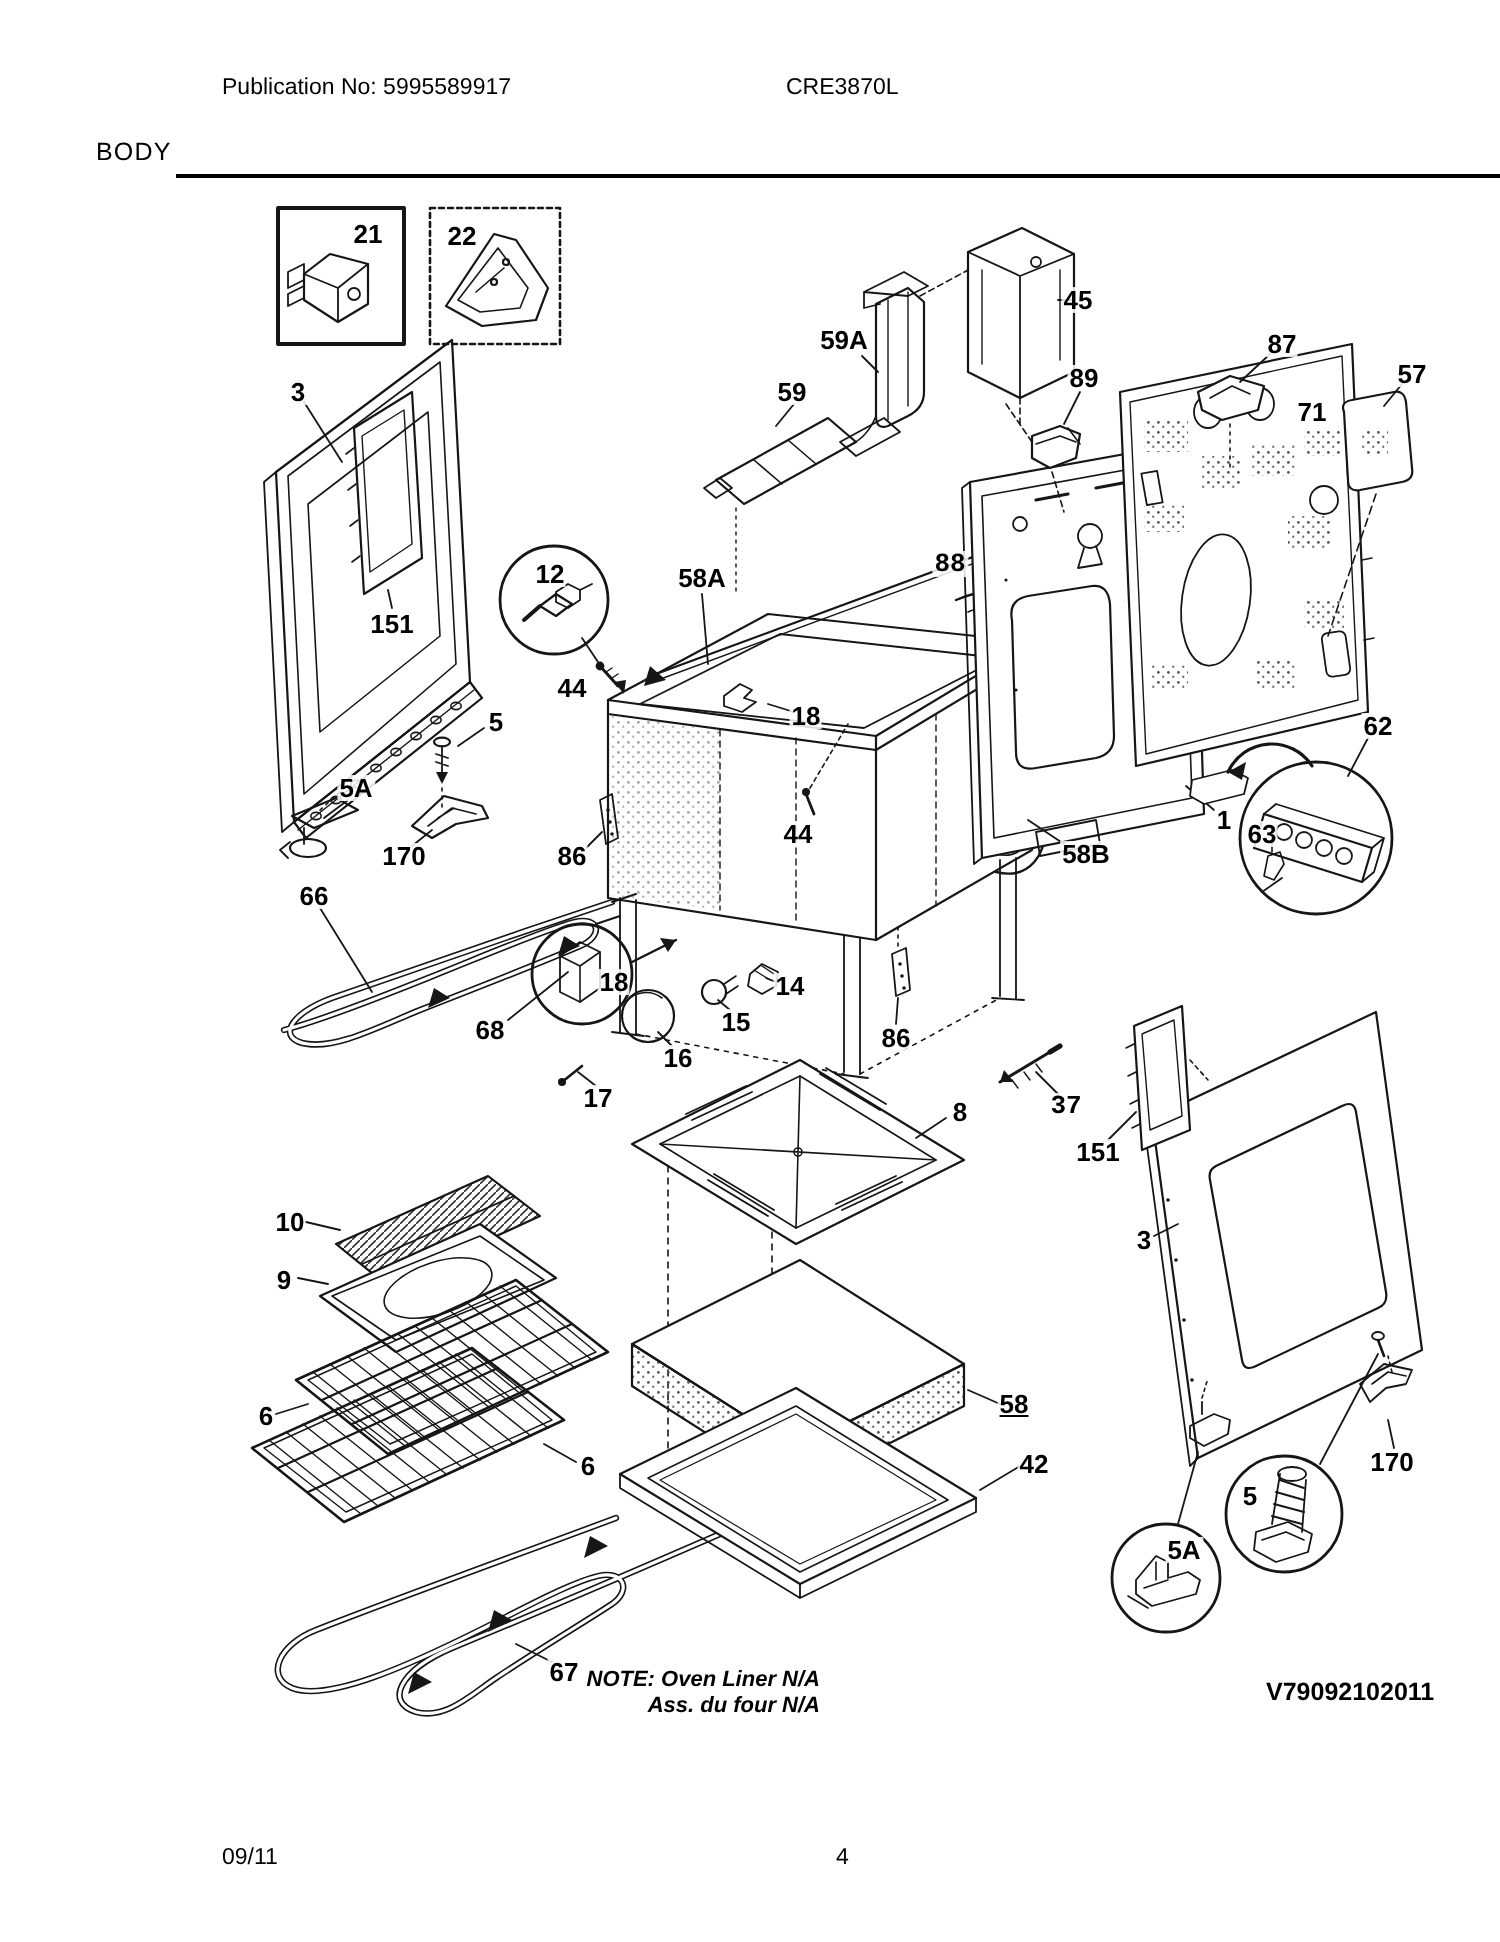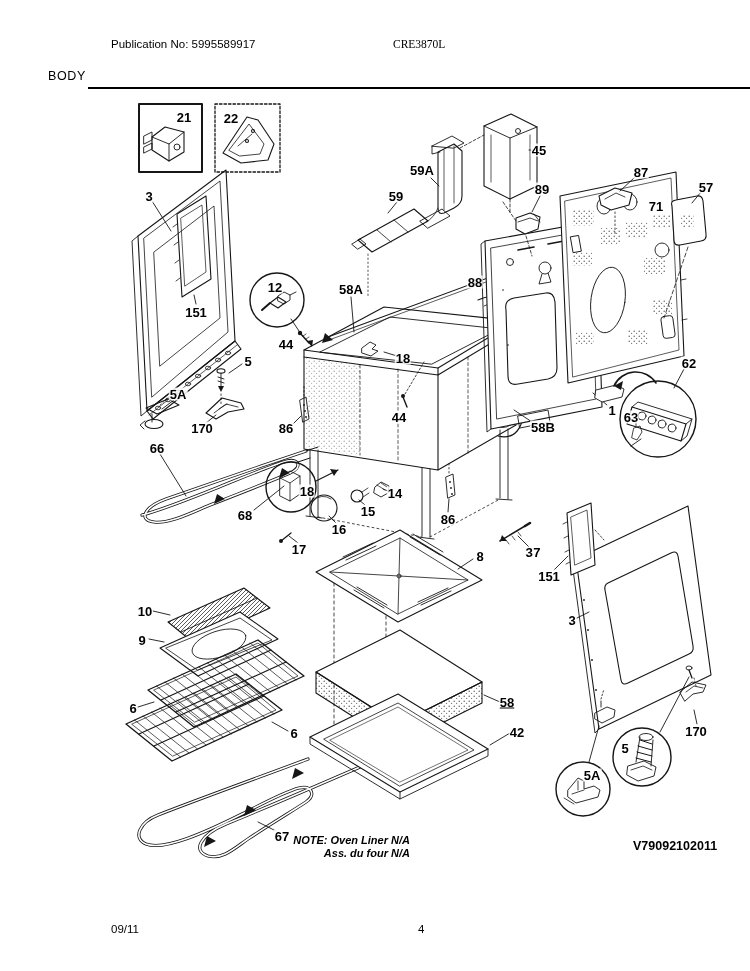--- a/index.html
+++ b/index.html
@@ -1,19 +1,19 @@
 <!DOCTYPE html>
 <html><head>
 <meta charset="utf-8">
 <style>
   html,body{margin:0;padding:0;background:#fff;}
   .page{position:relative;width:750px;height:971px;background:#fff;overflow:hidden;
         font-family:"Liberation Sans",sans-serif;color:#000;margin-left:48px;}
   .pub{position:absolute;left:63px;top:38px;font-size:11.5px;}
-  .model{position:absolute;left:345px;top:38px;font-size:11.5px;font-family:Liberation Serif, serif;}
+  .model{position:absolute;left:345px;top:38px;font-size:11.5px;}
   .title{position:absolute;left:0;top:69px;width:750px;text-align:left;font-size:12.5px;letter-spacing:.6px;}
   .rule{position:absolute;left:40px;top:87px;width:668px;height:1.5px;background:#000;}
   svg.diagram{position:absolute;left:0;top:0;}
   .callout{position:absolute;transform:translate(-50%,-50%);font-weight:bold;font-size:13px;line-height:13px;
            white-space:nowrap;background:rgba(255,255,255,.85);padding:0 1px;}
   .note{position:absolute;left:242px;top:834px;width:120px;text-align:right;
         font-size:11px;line-height:13px;font-weight:bold;font-style:italic;}
   .vcode{position:absolute;left:585px;top:839px;font-weight:bold;font-size:12.5px;}
   .date{position:absolute;left:63px;top:923px;font-size:11.5px;}
   .pageno{position:absolute;left:370px;top:923px;font-size:11.5px;}
@@ -372,21 +372,21 @@
       <span class="callout" style="left: 109px; top: 448px;">66</span>
       <span class="callout" style="left: 197px; top: 515px;">68</span>
       <span class="callout" style="left: 259px; top: 491px;">18</span>
       <span class="callout" style="left: 251px; top: 549px;">17</span>
       <span class="callout" style="left: 291px; top: 529px;">16</span>
       <span class="callout" style="left: 320px; top: 511px;">15</span>
       <span class="callout" style="left: 347px; top: 493px;">14</span>
       <span class="callout" style="left: 400px; top: 519px;">86</span>
       <span class="callout" style="left: 303px; top: 289px;">58A</span>
       <span class="callout" style="left: 355px; top: 358px;">18</span>
-      <span class="callout" style="left: 427px; top: 282px;">88</span>
+      <span class="callout" style="left: 427px; top: 282px; font-family: Liberation Mono, monospace;">88</span>
       <span class="callout" style="left: 351px; top: 417px;">44</span>
       <span class="callout" style="left: 374px; top: 170px;">59A</span>
       <span class="callout" style="left: 348px; top: 196px;">59</span>
       <span class="callout" style="left: 491px; top: 150px;">45</span>
       <span class="callout" style="left: 494px; top: 189px;">89</span>
       <span class="callout" style="left: 593px; top: 172px;">87</span>
       <span class="callout" style="left: 608px; top: 206px;">71</span>
       <span class="callout" style="left: 658px; top: 187px;">57</span>
       <span class="callout" style="left: 641px; top: 363px;">62</span>
       <span class="callout" style="left: 583px; top: 417px;">63</span>

